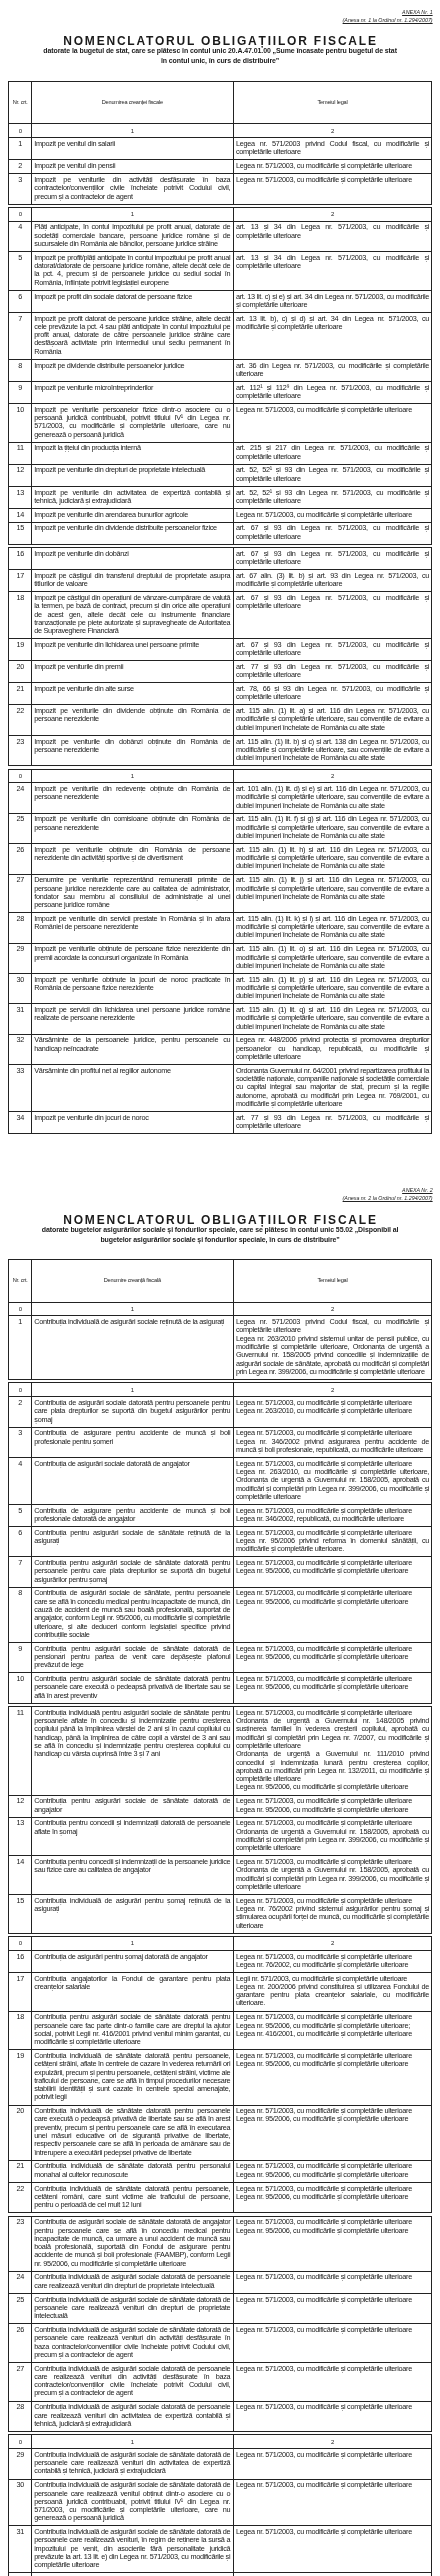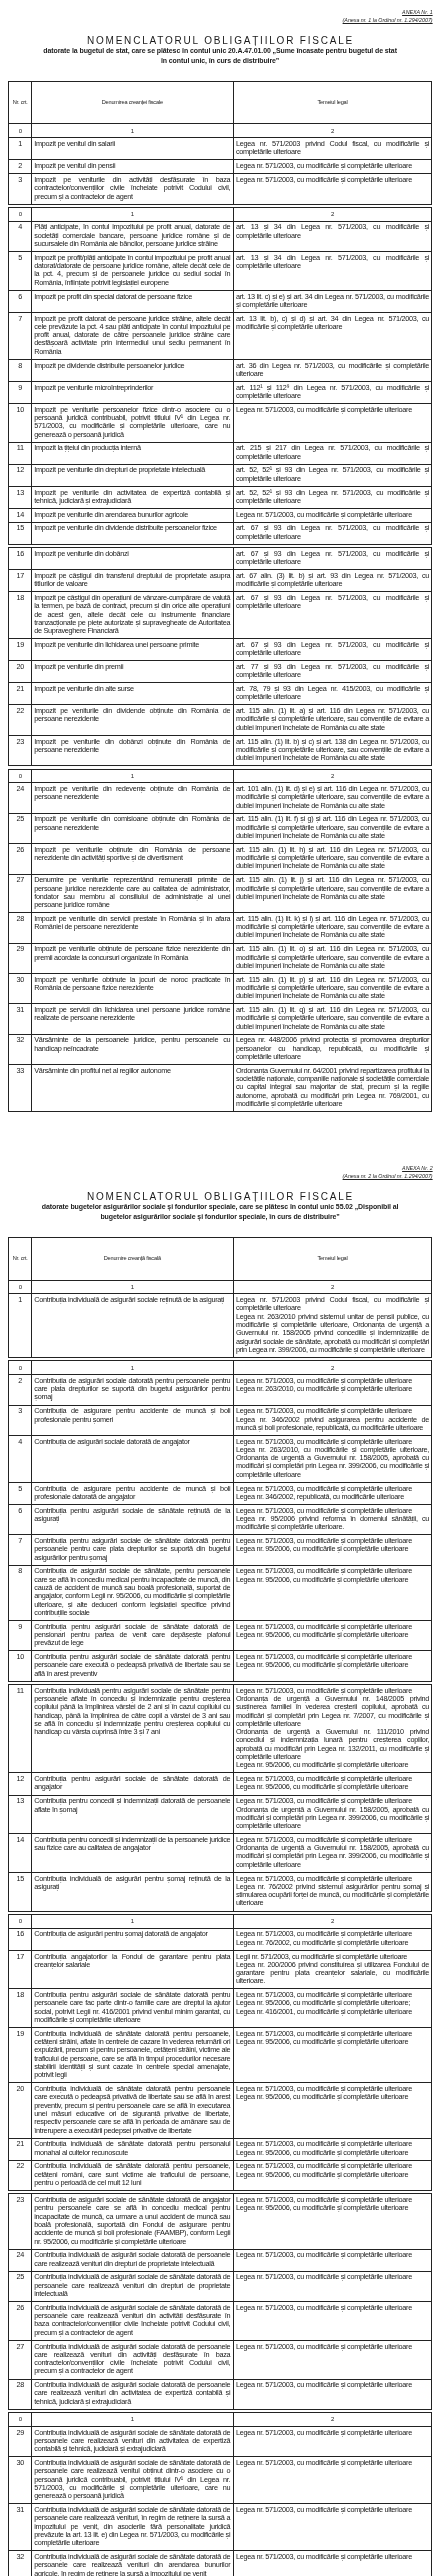--- a/index.html
+++ b/index.html
@@ -1,21 +1,21 @@
 <!DOCTYPE html>
 <html style="font-size:9px"><head>
 <meta charset="utf-8">
 <style>
   html, body { margin: 0; padding: 0; background: #ffffff; }
   body { width: 441px; font-family: "Liberation Sans", sans-serif; color: #1a1a1a; }
   .page { padding: 0 8.4px 4.5px 8.4px; }
   .annex-ref { text-align: right; font-size: 5.3px; font-style: italic; text-decoration: underline; line-height: 8px; color: #222; }
   .annex-ref.first { padding-top: 8px; }
   .doc-title { text-align: center; margin-top: 12.4px; }
-  .doc-title .main { font-weight: normal; font-size: 10px; letter-spacing: 1.8px; line-height: 10px; }
+  .doc-title .main { font-weight: bold; font-size: 12px; letter-spacing: 1.8px; line-height: 10px; }
   .doc-title .sub { font-weight: bold; font-size: 7.6px; line-height: 10px; letter-spacing: -0.1px; transform: scaleX(0.92); transform-origin: center; }
   .seg { width: 424px; border-collapse: collapse; border: 1.1px solid #222; margin-top: 2.3px; table-layout: fixed; }
   .seg.first-seg { margin-top: 14.6px; }
   .seg td { border: 0.6px solid #222; vertical-align: top; font-size: 7.3px; line-height: 8.3px; padding: 1.7px 2.3px 2.8px 2.3px; letter-spacing: -0.3px; }
   .seg tr { border-bottom: 0.8px solid #333; }
   .c0 { width: 17px; text-align: center; }
   .c1 { width: 196px; text-align: justify; }
   .c2 { text-align: justify; }
   .hdr td { font-size: 5.6px; text-align: center; vertical-align: middle; height: 37px; letter-spacing: -0.2px; }
   .hdr td.c0 { line-height: 6.8px; }
@@ -88,21 +88,21 @@
             </tr>
             <tr>
               <td class="c0">5</td>
               <td class="c1">Impozit pe profit/plăți anticipate în contul impozitului pe profit anual datorat/datorate de persoane juridice române, altele decât cele de la pct. 4, precum și de persoanele juridice cu sediul social în România, înființate potrivit legislației europene</td>
               <td class="c2">
                 <span class="line">art. 13 și 34 din Legea nr. 571/2003, cu modificările și completările ulterioare</span>
               </td>
             </tr>
             <tr>
               <td class="c0">6</td>
-              <td class="c1">Impozit pe profit din special datorat de persoane fizice</td>
+              <td class="c1">Impozit pe profit din sociale datorat de persoane fizice</td>
               <td class="c2">
                 <span class="line">art. 13 lit. c) și e) și art. 34 din Legea nr. 571/2003, cu modificările și completările ulterioare</span>
               </td>
             </tr>
             <tr>
               <td class="c0">7</td>
               <td class="c1">Impozit pe profit datorat de persoane juridice străine, altele decât cele prevăzute la pct. 4 sau plăți anticipate în contul impozitului pe profit anual, datorate de către persoanele juridice străine care desfășoară activitate prin intermediul unui sediu permanent în România</td>
               <td class="c2">
                 <span class="line">art. 13 lit. b), c) și d) și art. 34 din Legea nr. 571/2003, cu modificările și completările ulterioare</span>
               </td>
@@ -199,21 +199,21 @@
               <td class="c0">20</td>
               <td class="c1">Impozit pe veniturile din premii</td>
               <td class="c2">
                 <span class="line">art. 77 și 93 din Legea nr. 571/2003, cu modificările și completările ulterioare</span>
               </td>
             </tr>
             <tr>
               <td class="c0">21</td>
               <td class="c1">Impozit pe veniturile din alte surse</td>
               <td class="c2">
-                <span class="line">art. 78, 79 și 93 din Legea nr. 415/2003, cu modificările și completările ulterioare</span>
+                <span class="line">art. 78, 66 și 93 din Legea nr. 571/2003, cu modificările și completările ulterioare</span>
               </td>
             </tr>
             <tr>
               <td class="c0">22</td>
               <td class="c1">Impozit pe veniturile din dividende obținute din România de persoane nerezidente</td>
               <td class="c2">
                 <span class="line">art. 115 alin. (1) lit. a) și art. 116 din Legea nr. 571/2003, cu modificările și completările ulterioare, sau convențiile de evitare a dublei impuneri încheiate de România cu alte state</span>
               </td>
             </tr>
             <tr>
@@ -293,20 +293,27 @@
               <td class="c1">Vărsăminte de la persoanele juridice, pentru persoanele cu handicap neîncadrate</td>
               <td class="c2">
                 <span class="line">Legea nr. 448/2006 privind protecția și promovarea drepturilor persoanelor cu handicap, republicată, cu modificările și completările ulterioare</span>
               </td>
             </tr>
             <tr>
               <td class="c0">33</td>
               <td class="c1">Vărsăminte din profitul net al regiilor autonome</td>
               <td class="c2">
                 <span class="line">Ordonanța Guvernului nr. 64/2001 privind repartizarea profitului la societățile naționale, companiile naționale și societățile comerciale cu capital integral sau majoritar de stat, precum și la regiile autonome, aprobată cu modificări prin Legea nr. 769/2001, cu modificările și completările ulterioare</span>
+              </td>
+            </tr>
+            <tr>
+              <td class="c0">34</td>
+              <td class="c1">Impozit pe veniturile din jocuri de noroc</td>
+              <td class="c2">
+                <span class="line">art. 77 și 93 din Legea nr. 571/2003, cu modificările și completările ulterioare</span>
               </td>
             </tr>
           </tbody>
         </table>
       </div>
   </section>
 
   <div class="gap-annex2"></div>
 
   <section>

